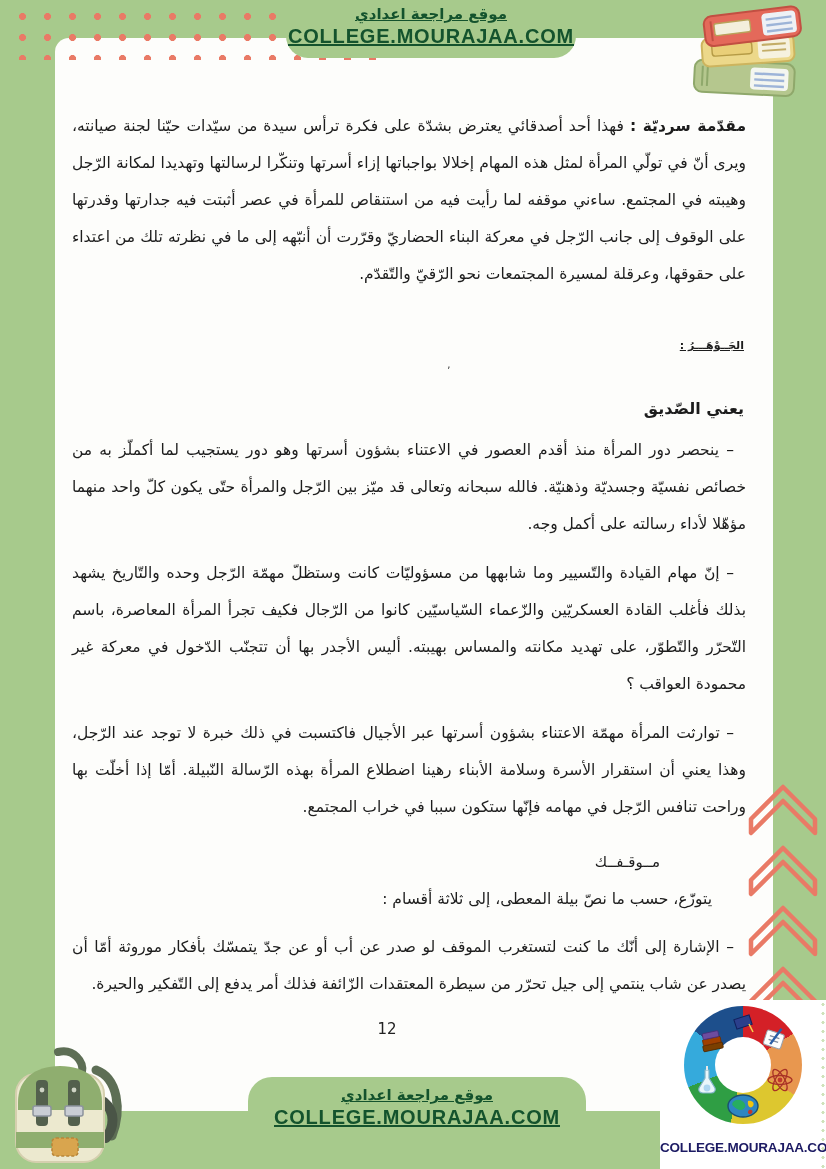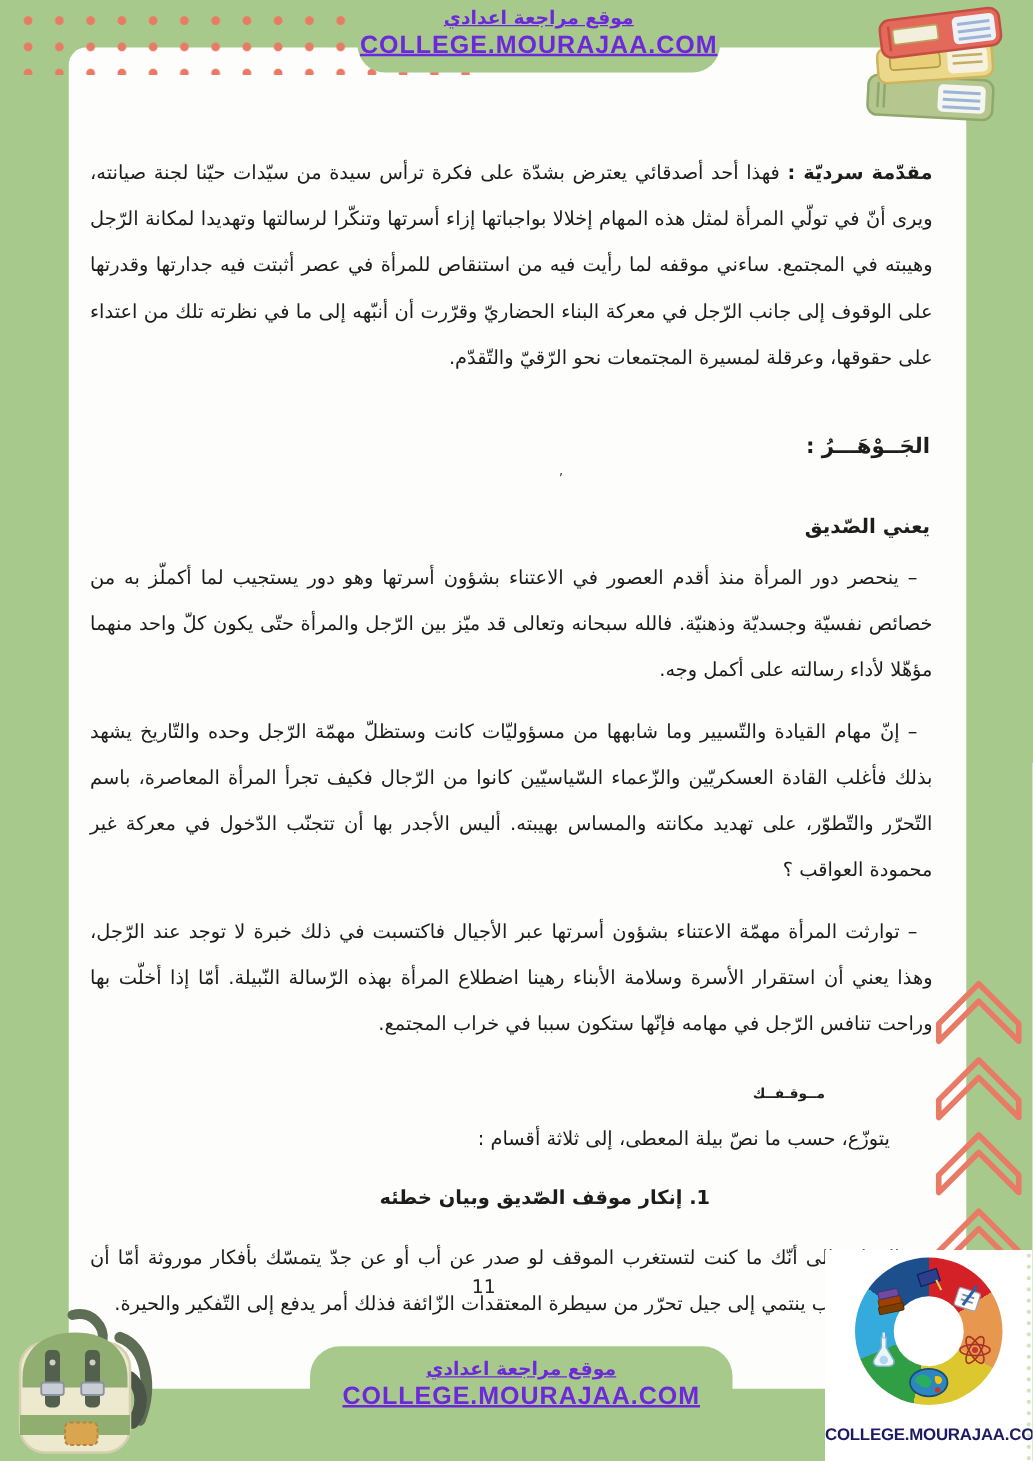--- a/index.html
+++ b/index.html
@@ -14,49 +14,49 @@
     background:#fdfdfb;border-radius:14px 58px 4px 4px;
   }
   
   .dots{
     position:absolute;left:4px;top:2px;width:372px;height:58px;z-index:4;
     background-image:radial-gradient(circle,#e97a66 3.2px,rgba(0,0,0,0) 3.8px);
     background-size:25px 21px;background-position:6px 4px;
   }
   
   .tab{
-    position:absolute;background:#a7ca8c;color:#6d28d9;text-align:center;z-index:5;
+    position:absolute;background:#a7ca8c;color:#14532d;text-align:center;z-index:5;
   }
   .tab .site-name{
     display:block;font-size:15px;font-weight:bold;text-decoration:underline;
     letter-spacing:.3px;line-height:20px;cursor:pointer;
   }
   .tab .site-url{
     display:block;font-size:20px;font-weight:bold;text-decoration:underline;
     letter-spacing:.8px;line-height:24px;cursor:pointer;
     font-family:"Liberation Sans",sans-serif;
   }
   .tab-top{left:286px;top:0;width:290px;height:58px;border-radius:0 0 22px 22px;padding-top:4px;box-sizing:border-box;}
   .tab-bottom{left:248px;bottom:0;width:338px;height:92px;border-radius:24px 24px 0 0;padding-top:8px;box-sizing:border-box;}
   
   .doc{
-    position:absolute;right:80px;left:72px;top:120px;z-index:2;
+    position:absolute;right:80px;left:72px;top:108px;z-index:2;
     direction:rtl;text-align:justify;color:#1d1d1d;
     font-size:15.5px;line-height:37px;
   }
   .doc p{margin:0;}
   .lead{font-weight:bold;}
-  .h-jawhar{font-weight:bold;font-size:17px;margin:34px 2px 0 0 !important;}
+  .h-jawhar{font-weight:bold;font-size:11px;margin:34px 2px 0 0 !important;text-decoration:underline;}
   .tiny-mark{position:absolute;left:375px;top:244px;color:#444;font-size:11px;}
   .h-sadiq{font-weight:bold;font-size:16px;margin:26px 2px 0 0 !important;}
   .pt{margin-top:0 !important;text-indent:12px;}
   .pt1{margin-top:5px !important;}
   .pt2{margin-top:12px !important;}
   .pt3{margin-top:12px !important;}
-  .h-mawqif{font-weight:bold;font-size:11px;margin:18px 86px 0 0 !important;}
+  .h-mawqif{font-weight:normal;font-size:15px;margin:18px 86px 0 0 !important;}
   .p-mawqif-intro{margin:0 34px 0 0 !important;}
   .h-section1{font-weight:bold;font-size:15.5px;margin:10px 178px 0 0 !important;}
   .pt4{margin-top:11px !important;}
   .page-number{
     position:absolute;left:0;right:52px;top:1020px;text-align:center;z-index:2;
     color:#222;font-size:15px;font-family:"DejaVu Sans",sans-serif;
   }
   
   .chevrons{position:absolute;left:746px;top:782px;width:74px;height:236px;z-index:3;}
   
@@ -141,25 +141,24 @@
 
   <p class="h-sadiq">يعني الصّديق</p>
 
   <p class="pt pt1">– ينحصر دور المرأة منذ أقدم العصور في الاعتناء بشؤون أسرتها وهو دور يستجيب لما أكملّز به من خصائص نفسيّة وجسديّة وذهنيّة. فالله سبحانه وتعالى قد ميّز بين الرّجل والمرأة حتّى يكون كلّ واحد منهما مؤهّلا لأداء رسالته على أكمل وجه.</p>
   <p class="pt pt3">– إنّ مهام القيادة والتّسيير وما شابهها من مسؤوليّات كانت وستظلّ مهمّة الرّجل وحده والتّاريخ يشهد بذلك فأغلب القادة العسكريّين والزّعماء السّياسيّين كانوا من الرّجال فكيف تجرأ المرأة المعاصرة، باسم التّحرّر والتّطوّر، على تهديد مكانته والمساس بهيبته. أليس الأجدر بها أن تتجنّب الدّخول في معركة غير محمودة العواقب ؟</p>
   <p class="pt pt2">– توارثت المرأة مهمّة الاعتناء بشؤون أسرتها عبر الأجيال فاكتسبت في ذلك خبرة لا توجد عند الرّجل، وهذا يعني أن استقرار الأسرة وسلامة الأبناء رهينا اضطلاع المرأة بهذه الرّسالة النّبيلة. أمّا إذا أخلّت بها وراحت تنافس الرّجل في مهامه فإنّها ستكون سببا في خراب المجتمع.</p>
 
   <p class="h-mawqif">مــوقـفــك</p>
   <p class="p-mawqif-intro">يتوزّع، حسب ما نصّ بيلة المعطى، إلى ثلاثة أقسام :</p>
 
-  <p class="h-section1">1. إنكار موقف الصّديق وبيان خطئه</p>
   <p class="pt pt4">– الإشارة إلى أنّك ما كنت لتستغرب الموقف لو صدر عن أب أو عن جدّ يتمسّك بأفكار موروثة أمّا أن يصدر عن شاب ينتمي إلى جيل تحرّر من سيطرة المعتقدات الزّائفة فذلك أمر يدفع إلى التّفكير والحيرة.</p>
 </div>
 
-<div class="page-number">11</div>
+<div class="page-number">12</div>
 
 <svg class="chevrons" viewBox="0 0 74 236">
   <g fill="none" stroke="#e97a66" stroke-width="4.5" stroke-linejoin="round">
     <path d="M5,37 L37,5 L69,37 L69,51 L37,19 L5,51 Z"></path>
     <path d="M5,98 L37,66 L69,98 L69,112 L37,80 L5,112 Z"></path>
     <path d="M5,158 L37,126 L69,158 L69,172 L37,140 L5,172 Z"></path>
     <path d="M5,219 L37,187 L69,219 L69,233 L37,201 L5,233 Z"></path>
   </g>
 </svg>
 

